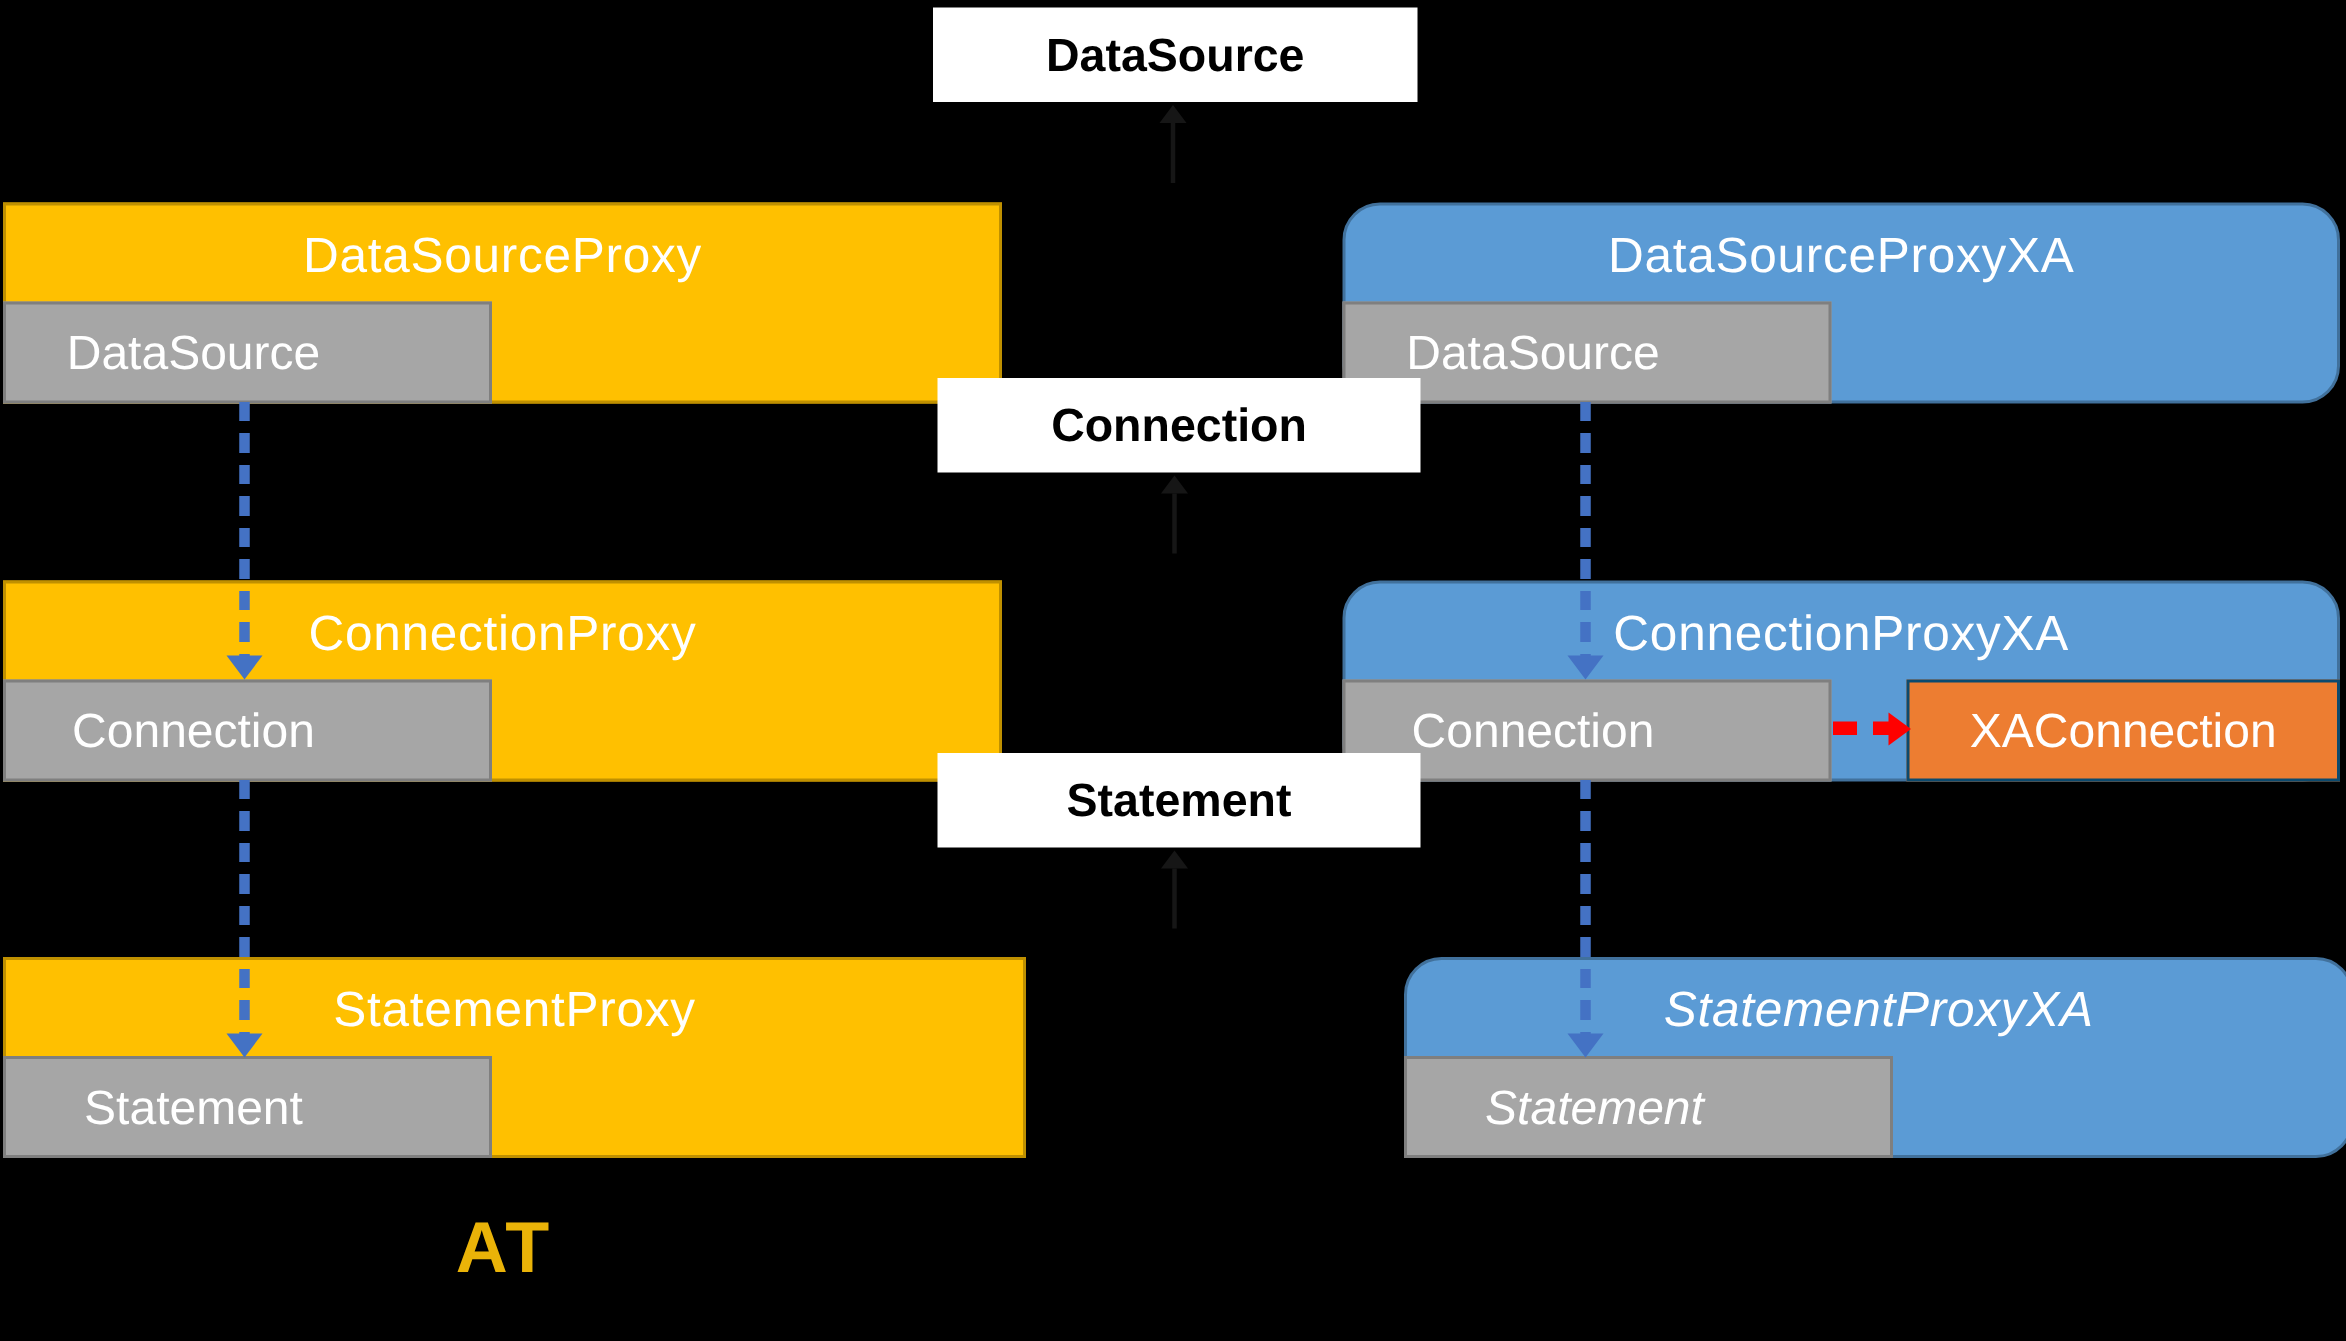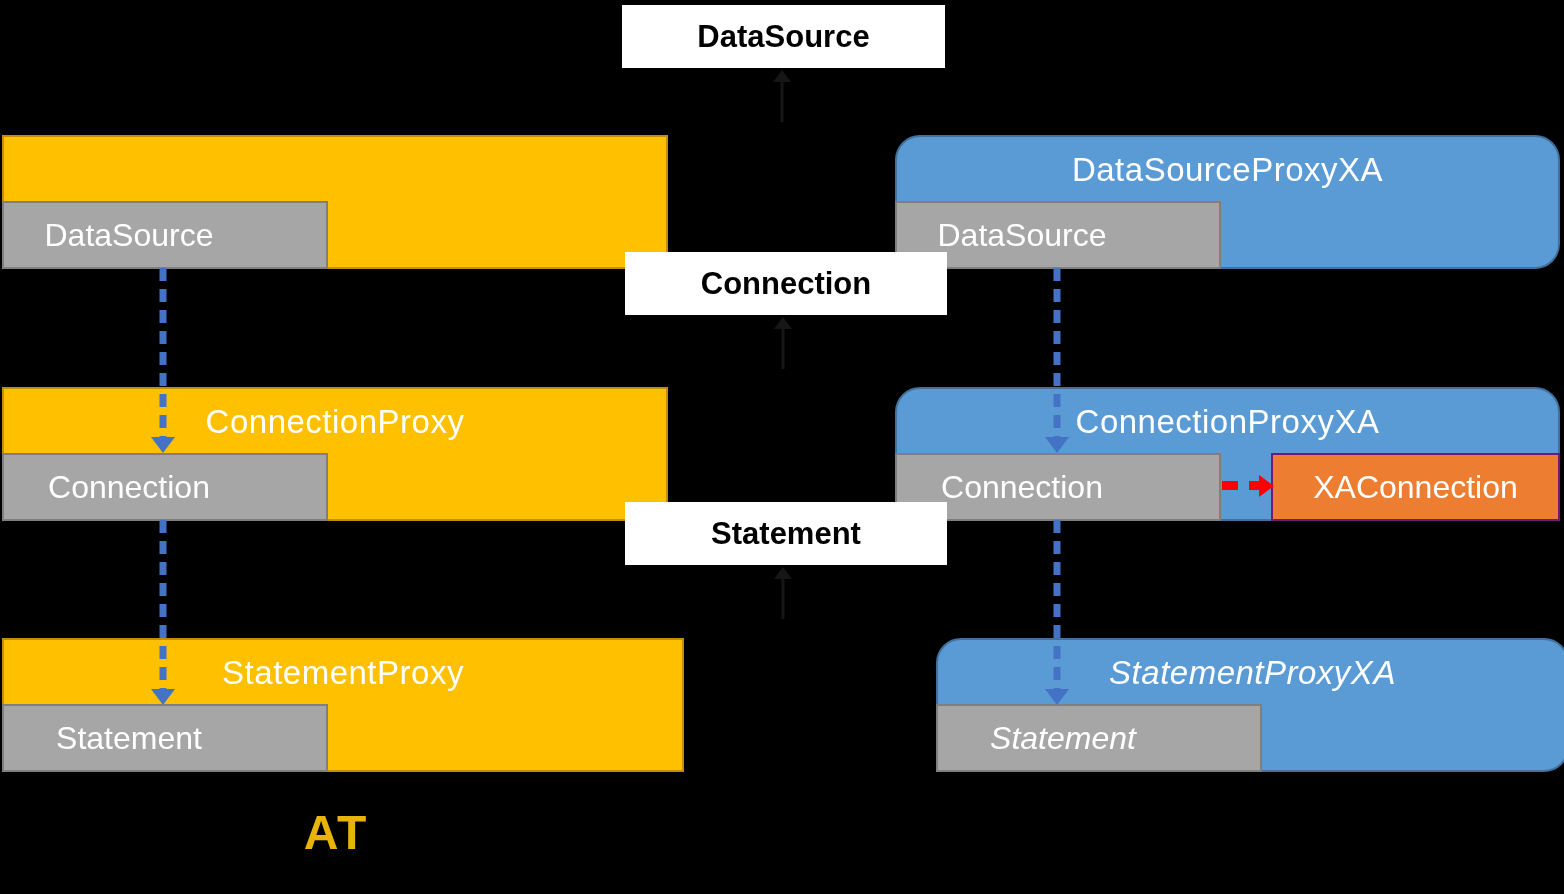--- a/index.html
+++ b/index.html
@@ -17,21 +17,21 @@
     color:#FFFFFF;font-size:33px;font-weight:400;letter-spacing:0.5px;
   }
   .inner-box{
     position:absolute;left:-2px;bottom:-2px;width:326px;height:68px;
     box-sizing:border-box;background:#A6A6A6;border:2px solid #7F7F7F;
     display:flex;align-items:center;justify-content:center;
     color:#FFFFFF;font-size:32px;font-weight:400;padding-right:72px;
   }
   .extra-box{
     position:absolute;right:-2px;bottom:-2px;width:289px;height:68px;
-    box-sizing:border-box;background:#ED7D31;border:2px solid #701a75;
+    box-sizing:border-box;background:#ED7D31;border:2px solid #0c4a6e;
     display:flex;align-items:center;justify-content:center;
     color:#FFFFFF;font-size:32px;font-weight:400;
   }
   
   .iface-label{
     position:absolute;background:#FFFFFF;height:63px;
     display:flex;align-items:center;justify-content:center;
     color:#000000;font-size:31px;font-weight:700;z-index:5;
   }
   
@@ -73,20 +73,21 @@
     position:absolute;width:220px;text-align:center;
     color:#eab308;font-size:48px;font-weight:700;letter-spacing:2px;
   }
 </style>
 </head>
 <body>
 
 <div class="canvas">
 
   <div class="box at" style="left:2px;top:135px;width:666px;">
+    <div class="box-title">DataSourceProxy</div>
     <div class="inner-box">
       <span>DataSource</span>
     </div>
   </div>
 
   <div class="box at" style="left:2px;top:387px;width:666px;text-align:center;">
     <div class="box-title">ConnectionProxy</div>
     <div class="inner-box">
       <span>Connection</span>
     </div>

